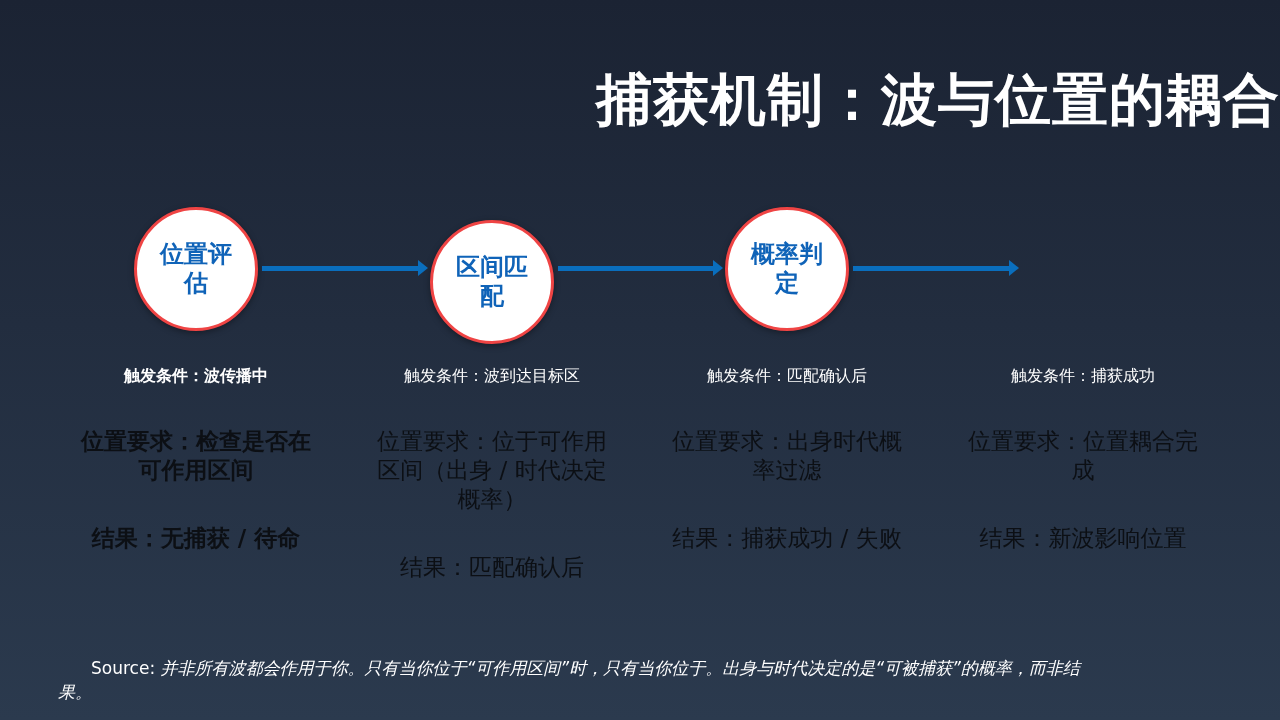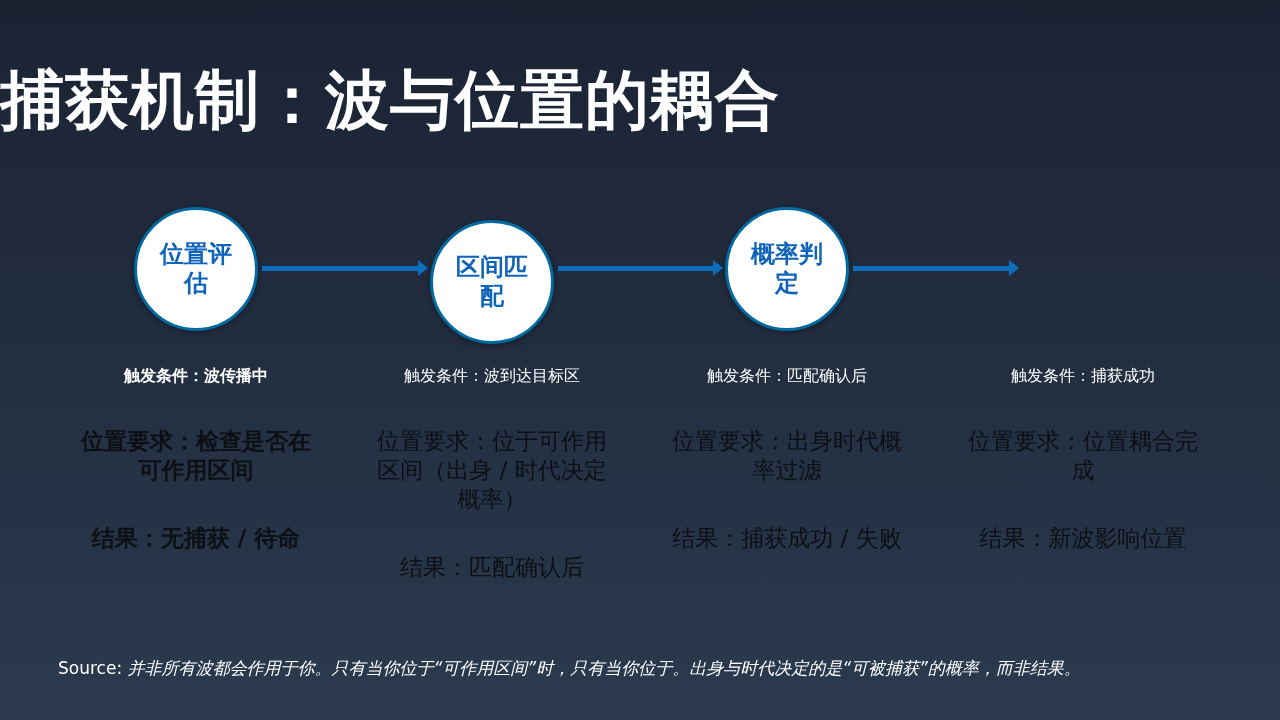--- a/index.html
+++ b/index.html
@@ -3,27 +3,27 @@
   <meta charset="utf-8">
   <style>
     html, body { margin: 0; padding: 0; }
     body {
       width: 1280px; height: 720px; overflow: hidden; position: relative;
       background: linear-gradient(180deg, #1b2333 0%, #222d3f 45%, #2b3a4e 100%);
       font-family: "DejaVu Sans", "Liberation Sans", sans-serif;
     }
     .title {
       position: absolute; left: 0; top: 62px; width: 1280px;
-      text-align: left; color: #ffffff; font-size: 64px; font-weight: bold;
+      text-align: right; color: #ffffff; font-size: 56px; font-weight: bold;
       letter-spacing: 1px; line-height: 76px;
     }
     .flow { position: absolute; left: 0; top: 0; width: 1280px; height: 720px; }
     .node {
       position: absolute; width: 118px; height: 118px; border-radius: 50%;
-      background: #ffffff; border: 3px solid #0369a1;
+      background: #ffffff; border: 3px solid #ef4444;
       box-shadow: 0 2px 6px rgba(0,0,0,0.35);
       display: flex; align-items: center; justify-content: center;
       text-align: center;
     }
     .node-label {
       color: #0f63b8; font-weight: bold; font-size: 24px; line-height: 29px;
       width: 84px; word-break: break-all;
     }
     .arrow { position: absolute; height: 5px; background: #0a6ebd; top: 266px; }
     .arrow::after {
@@ -32,21 +32,21 @@
     }
     .desc {
       position: absolute; top: 364px; width: 250px; text-align: center;
     }
     .desc .trigger { color: #ffffff; font-size: 16px; line-height: 24px; }
     .desc .body { color: #0c0f14; font-size: 23px; line-height: 29px; margin-top: 39px; }
     .source {
       position: absolute; left: 58px; top: 656px; width: 1050px;
       color: #ffffff; font-size: 17px; line-height: 24px;
     }
-    .source .src-label { font-style: normal; }
+    .source .src-label { font-style: normal; margin-left: 33px; }
     .source .src-text { font-style: italic; }
   </style>
 </head>
 <body>
 
 <div class="title">捕获机制：波与位置的耦合</div>
 
 <div class="flow">
 
   <div class="node" style="left:134px; top:207px;">

